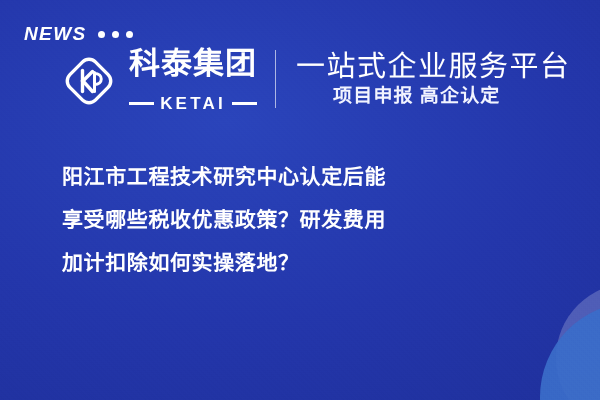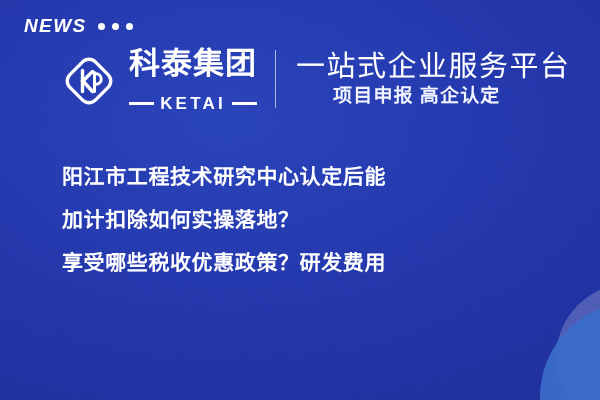--- a/index.html
+++ b/index.html
@@ -59,21 +59,21 @@
     height: 190px;
     border-radius: 50%;
     background: #3a6bc8;
     opacity: .95;
   }
 
   
   .news-row {
     position: absolute;
     left: 24px;
-    top: 16px;
+    top: 24px;
     display: flex;
     align-items: center;
     gap: 11px;
     z-index: 3;
   }
   .news-label {
     color: #ffffff;
     font-size: 19px;
     font-weight: 700;
     font-style: italic;
@@ -261,17 +261,17 @@
 
     <div class="tagline-block">
       <span class="tagline-main">一站式企业服务平台</span>
       <span class="tagline-sub">项目申报 高企认定</span>
     </div>
 
   </div>
 
   <div class="headline">
     <div class="headline-line">阳江市工程技术研究中心认定后能</div>
+    <div class="headline-line">享受哪些税收优惠政策？研发费用</div>
     <div class="headline-line">加计扣除如何实操落地？</div>
-    <div class="headline-line">享受哪些税收优惠政策？研发费用</div>
   </div>
 
 </div>
 
 </body></html>

